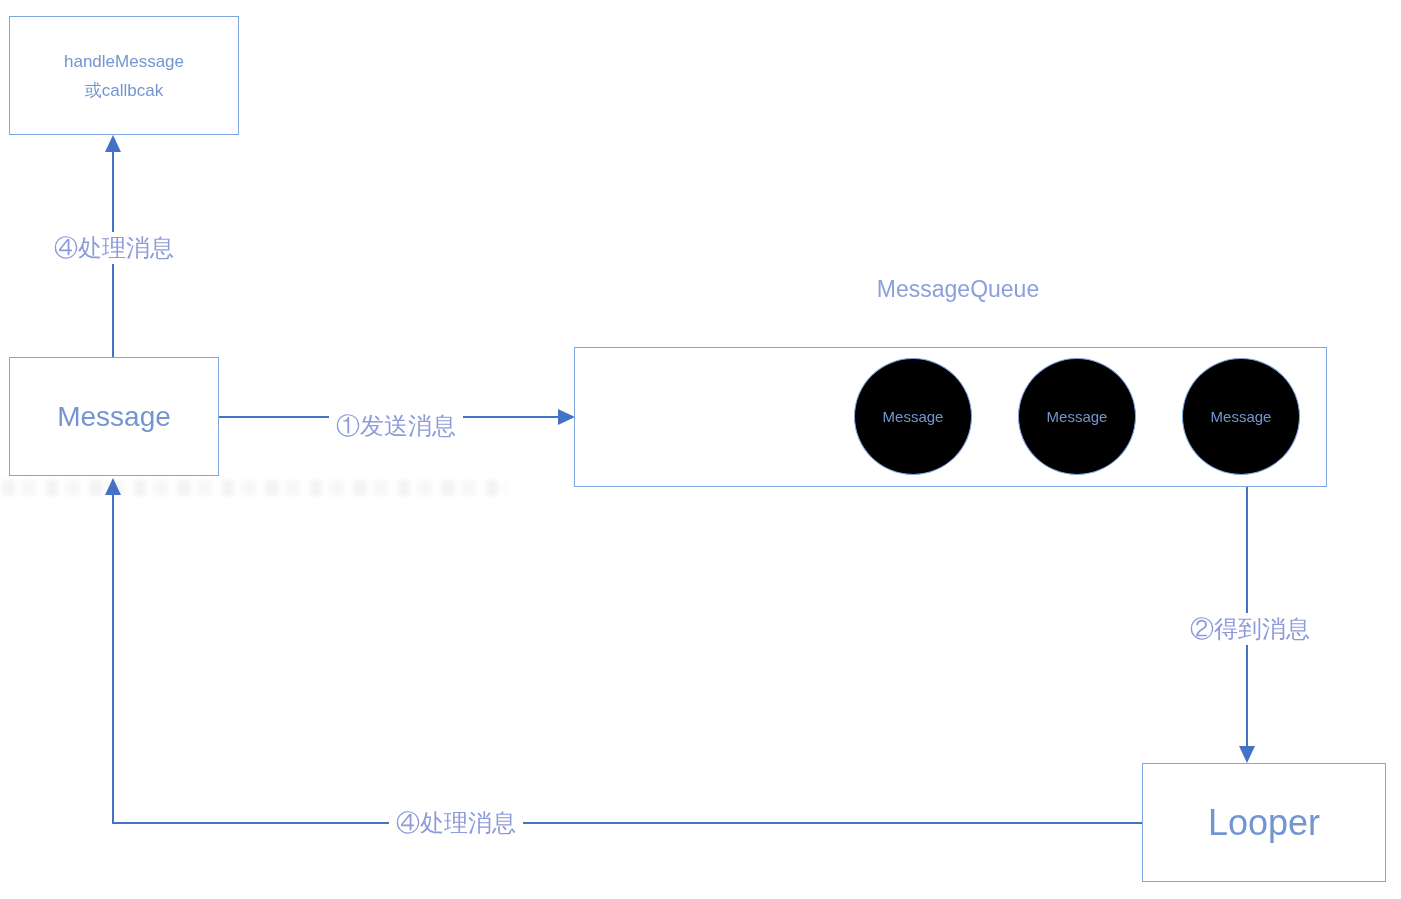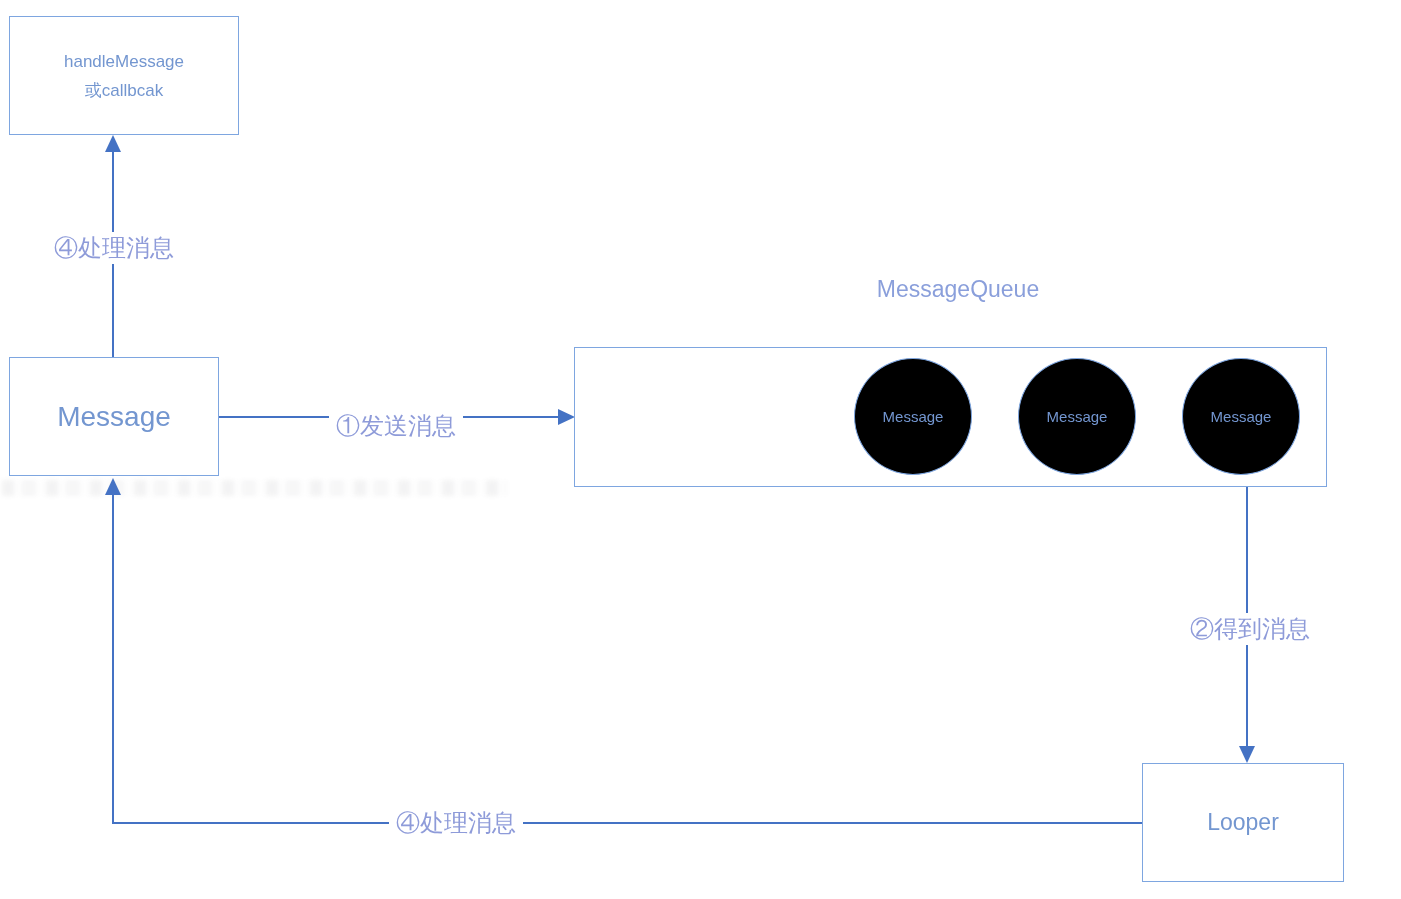--- a/index.html
+++ b/index.html
@@ -26,21 +26,21 @@
     background:#ffffff;
     display:flex;
     flex-direction:column;
     align-items:center;
     justify-content:center;
     text-align:center;
     color:var(--node-text);
   }
   .box-handle{left:9px;top:16px;width:230px;height:119px;font-size:17px;line-height:29px;}
   .box-handler{left:9px;top:357px;width:210px;height:119px;font-size:28px;}
-  .box-looper{left:1142px;top:763px;width:202px;height:119px;font-size:23px;text-align:center;}
+  .box-looper{left:1142px;top:763px;width:244px;height:119px;font-size:36px;text-align:center;}
   .box-queue{left:574px;top:347px;width:753px;height:140px;}
   
   .queue-title{
     position:absolute;
     left:958px;top:289px;
     transform:translate(-50%,-50%);
     font-size:23px;
     color:var(--title-text);
     white-space:nowrap;
   }

